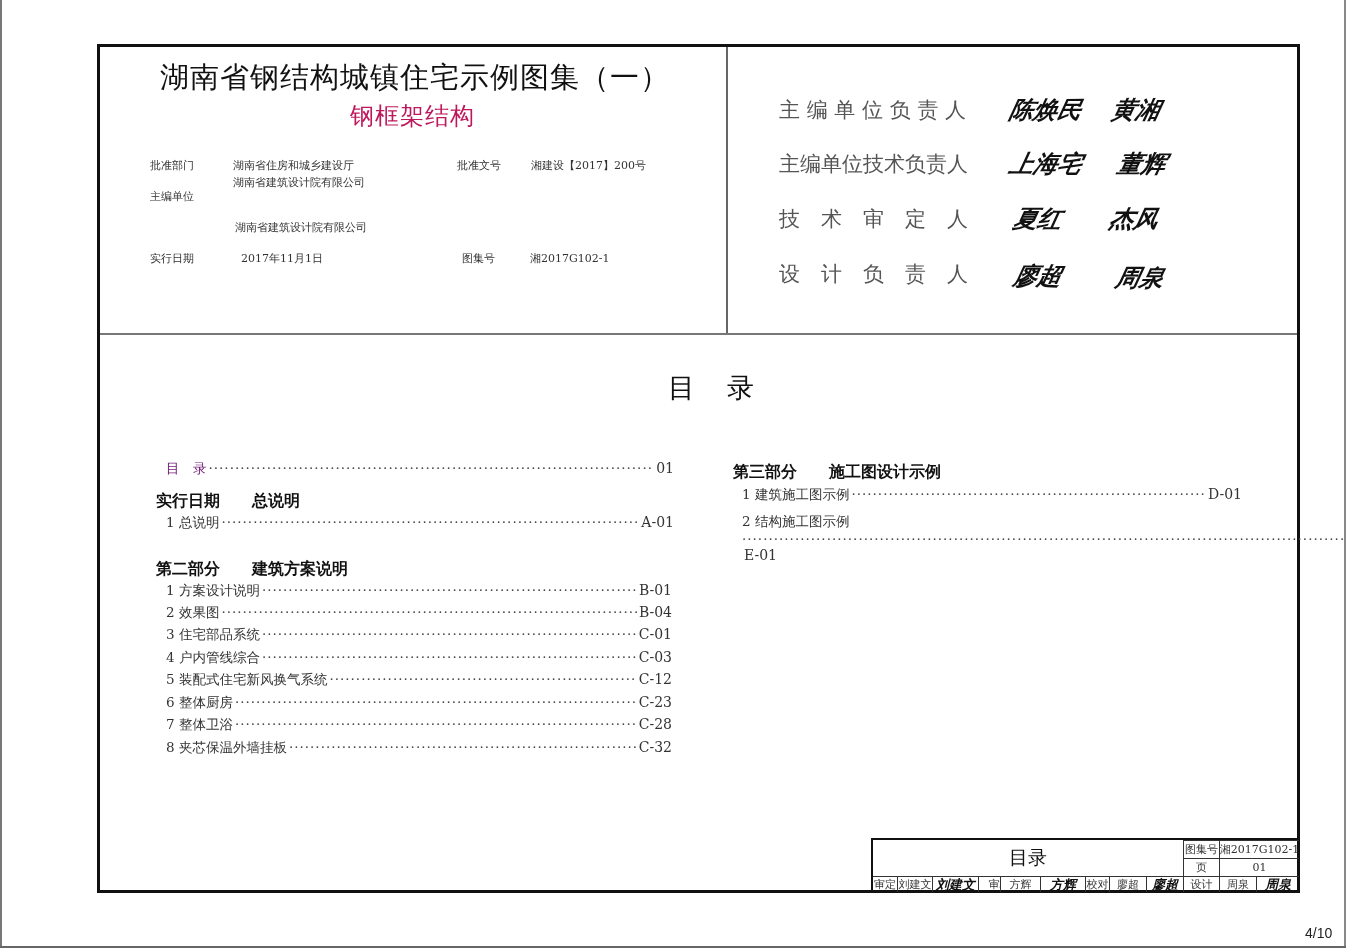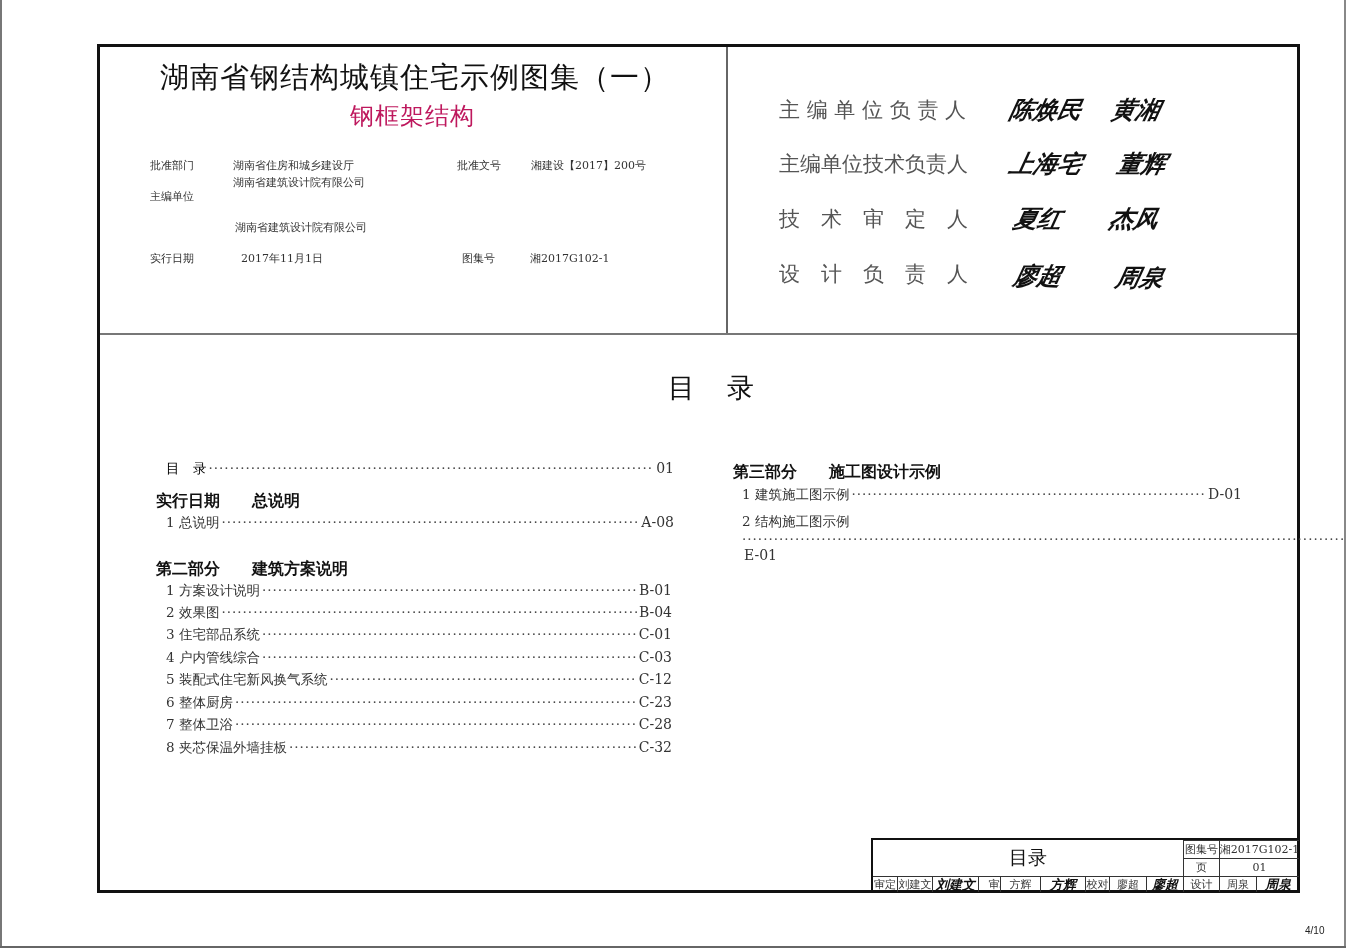--- a/index.html
+++ b/index.html
@@ -21,21 +21,21 @@
   .entry{position:absolute;display:flex;align-items:baseline;font-family:"DejaVu Serif",serif;font-size:13.5px;color:#333;white-space:nowrap;}
   .entry .lbl{padding-right:2px;}
   .entry .dots{flex:1;overflow:hidden;letter-spacing:1px;color:#444;}
   .entry .dots::before{content:"··························································································································································";}
   .entry .pg{padding-left:2px;font-size:14px;}
   
   .tb{position:absolute;left:871px;top:838px;width:426px;height:52px;border:2px solid #111;border-right:none;border-bottom:none;}
   .tb .cell{position:absolute;border-left:1px solid #333;border-top:1px solid #333;box-sizing:border-box;display:flex;align-items:center;justify-content:center;font-family:"DejaVu Serif",serif;font-size:11px;color:#333;white-space:nowrap;overflow:hidden;}
   .tb .big{font-family:"DejaVu Sans",sans-serif;font-size:19px;color:#111;border:none;}
   .tb .s{font-family:"DejaVu Serif",serif;font-style:italic;font-weight:bold;font-size:13px;color:#111;}
-  .pagenum{left:1305px;top:925px;font-size:10px;color:#222;font-family:"Liberation Sans",sans-serif;}
+  .pagenum{left:1305px;top:925px;font-size:14px;color:#222;font-family:"Liberation Sans",sans-serif;}
 </style>
 </head>
 <body>
 
 <div class="edge-left"></div>
 <div class="edge-right"></div>
 <div class="edge-bottom"></div>
 
 <div class="frame"></div>
 <div class="vdiv"></div>
@@ -70,30 +70,30 @@
 <div class="abs sig" style="left:1014px;top:203px;">夏红</div>
 <div class="abs sig" style="left:1110px;top:203px;">杰风</div>
 
 <div class="abs resp" style="left:779px;top:260px;">设　计　负　责　人</div>
 <div class="abs sig" style="left:1014px;top:260px;">廖超</div>
 <div class="abs sig" style="left:1116px;top:262px;">周泉</div>
 
 <div class="abs toc-title">目录</div>
 
 <div class="entry" style="left:166px;top:460px;width:508px;">
-  <span class="lbl" style="color:#000000;">目　录</span>
+  <span class="lbl" style="color:#701a75;">目　录</span>
   <span class="dots"></span>
   <span class="pg">01</span>
 </div>
 
 <div class="abs sec" style="left:156px;top:491px;">实行日期　　总说明</div>
 <div class="entry" style="left:166px;top:514px;width:508px;">
   <span class="lbl">1 总说明</span>
   <span class="dots"></span>
-  <span class="pg">A-08</span>
+  <span class="pg">A-01</span>
 </div>
 
 <div class="abs sec" style="left:156px;top:559px;">第二部分　　建筑方案说明</div>
 <div class="entry" style="left:166px;top:582px;width:506px;">
   <span class="lbl">1 方案设计说明</span>
   <span class="dots"></span>
   <span class="pg">B-01</span>
 </div>
 <div class="entry" style="left:166px;top:604px;width:506px;">
   <span class="lbl">2 效果图</span>

